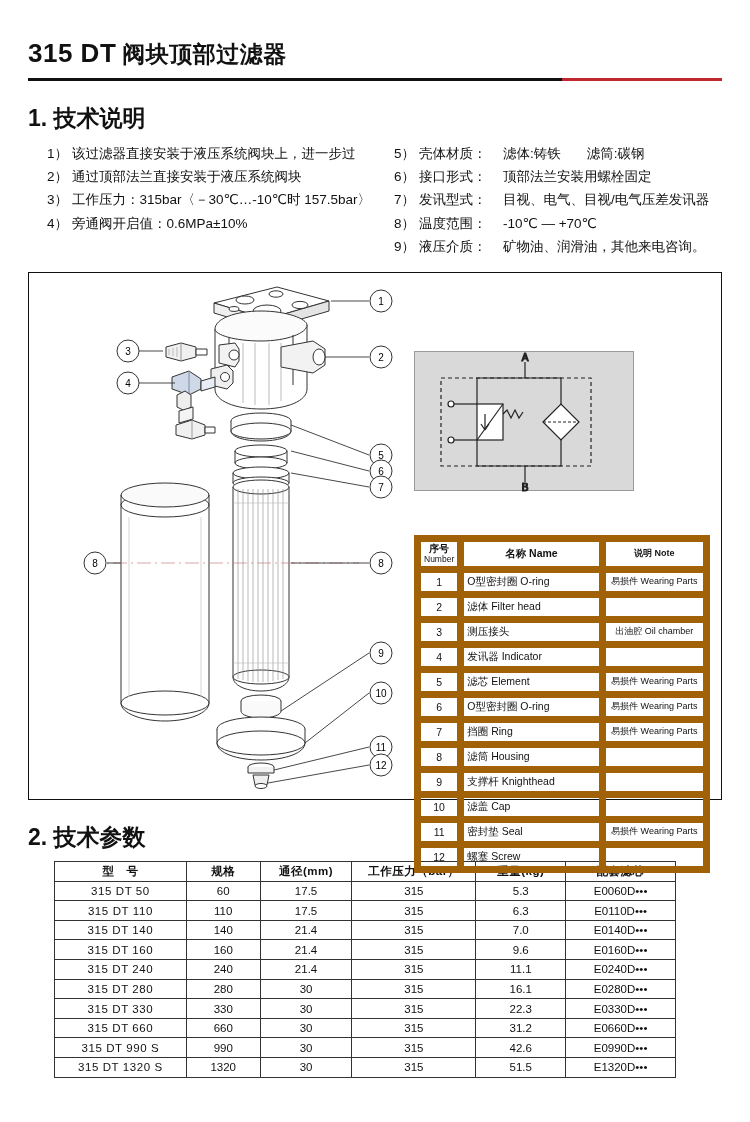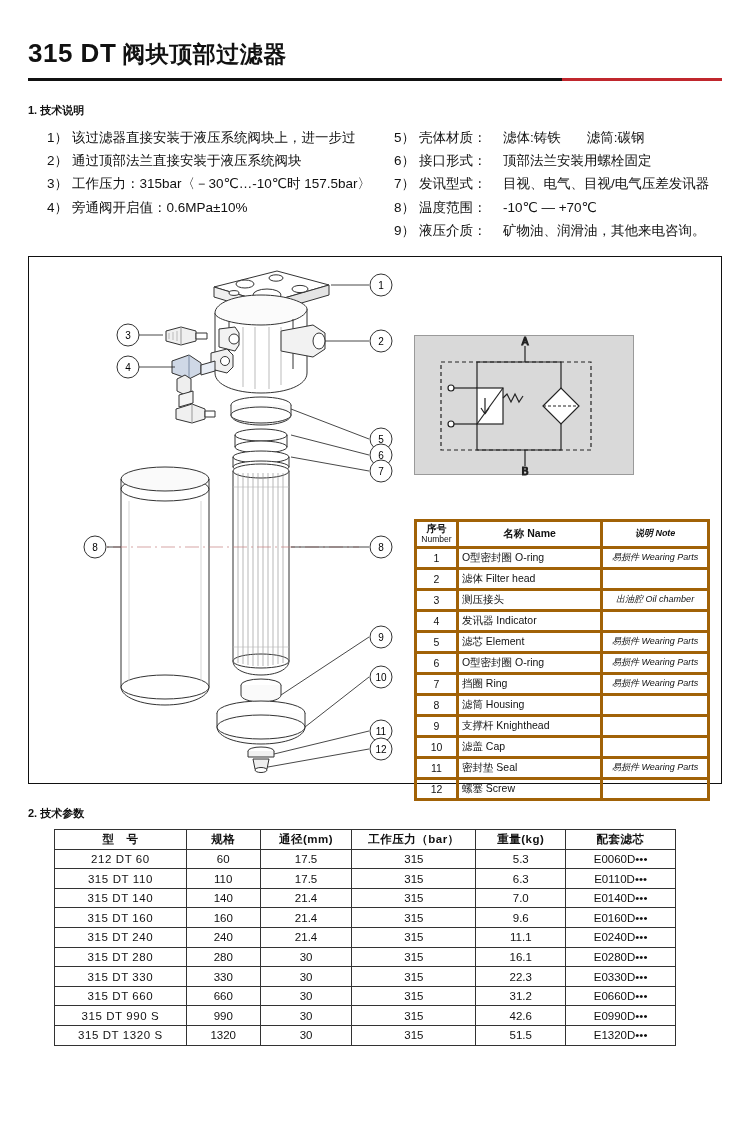--- a/index.html
+++ b/index.html
@@ -31,21 +31,21 @@
     background: #111;
     width: 694px;
     position: relative;
   }
   .header-rule .accent {
     position: absolute; right: 0; top: 0; height: 3px; width: 160px; background: #c0272d;
   }
 
   
   .section-title {
-    font-size: 11px;
+    font-size: 23px;
     font-weight: bold;
     margin-top: 22px;
     margin-bottom: 8px;
   }
 
   
   .spec-wrap {
     display: flex;
     gap: 18px;
     font-size: 13.5px;
@@ -86,29 +86,29 @@
 
   
   .parts-table {
     position: absolute;
     left: 385px; top: 262px;
     width: 296px;
     border-collapse: collapse;
     font-size: 10.5px;
   }
   .parts-table td, .parts-table th {
-    border: 3px solid #a16207;
+    border: 7px solid #a16207;
     padding: 2px 3px;
     height: 19px;
     vertical-align: middle;
   }
   .parts-table thead th { font-weight: bold; text-align: center; }
   .pt-num { width: 42px; text-align: center; }
   .pt-name { width: 146px; padding-left: 6px; margin-left: 11px; }
-  .pt-note { width: 108px; font-size: 9px; text-align: center; font-style: italic; }
+  .pt-note { width: 108px; font-size: 9px; text-align: center; }
   .pt-head-num { line-height: 1.05; font-size: 10px; }
   .pt-head-num small { display: block; font-size: 8.5px; font-weight: normal; }
 
   
   .params-table {
     width: 622px;
     margin-left: 26px;
     border-collapse: collapse;
     font-size: 11.5px;
   }
@@ -499,21 +499,21 @@
         <th class="col-model">型　号</th>
         <th class="col-spec">规格</th>
         <th class="col-dia">通径(mm)</th>
         <th class="col-press">工作压力（bar）</th>
         <th class="col-weight">重量(kg)</th>
         <th class="col-elem">配套滤芯</th>
       </tr>
     </thead>
     <tbody>
       <tr>
-          <td class="model-col">212 DT 60</td>
+          <td class="model-col">315 DT 50</td>
           <td>60</td>
           <td>17.5</td>
           <td>315</td>
           <td>5.3</td>
           <td>E0060D•••</td>
         </tr>
       <tr>
           <td class="model-col">315 DT 110</td>
           <td>110</td>
           <td>17.5</td>

